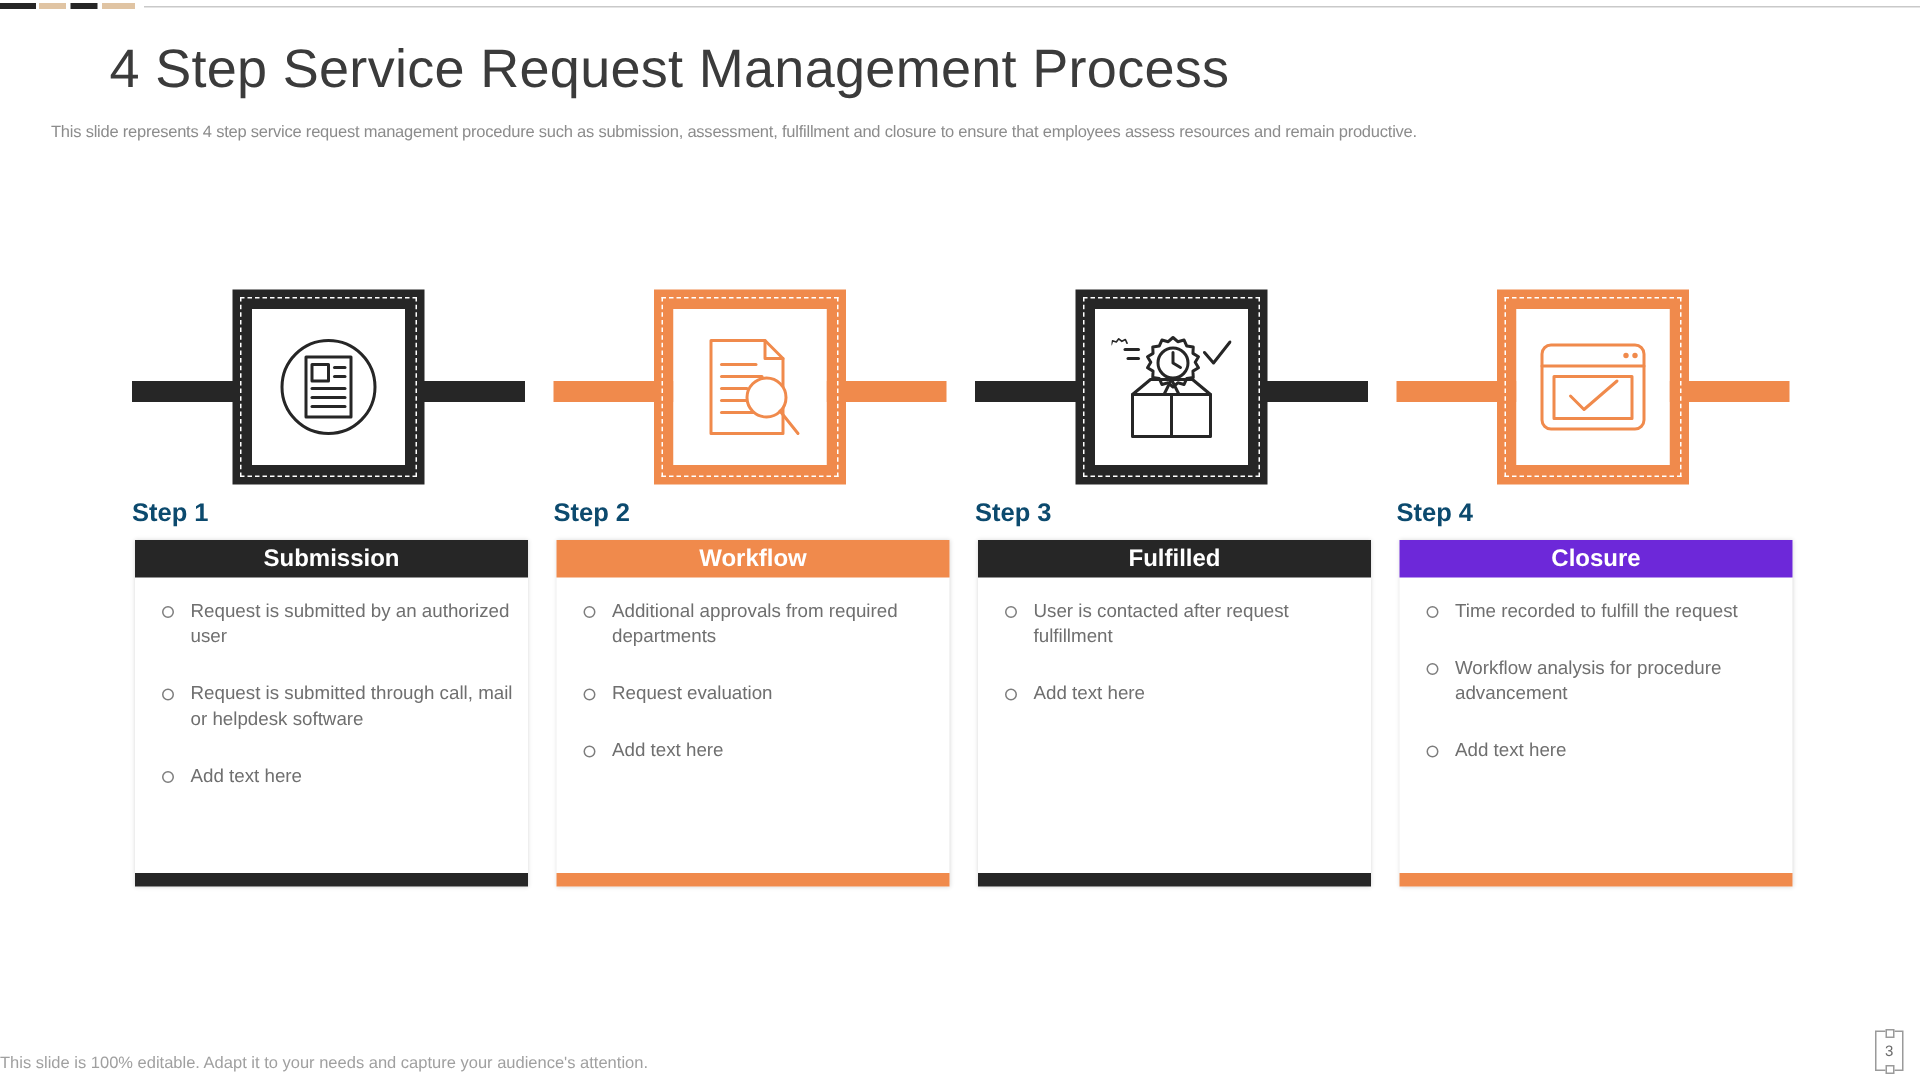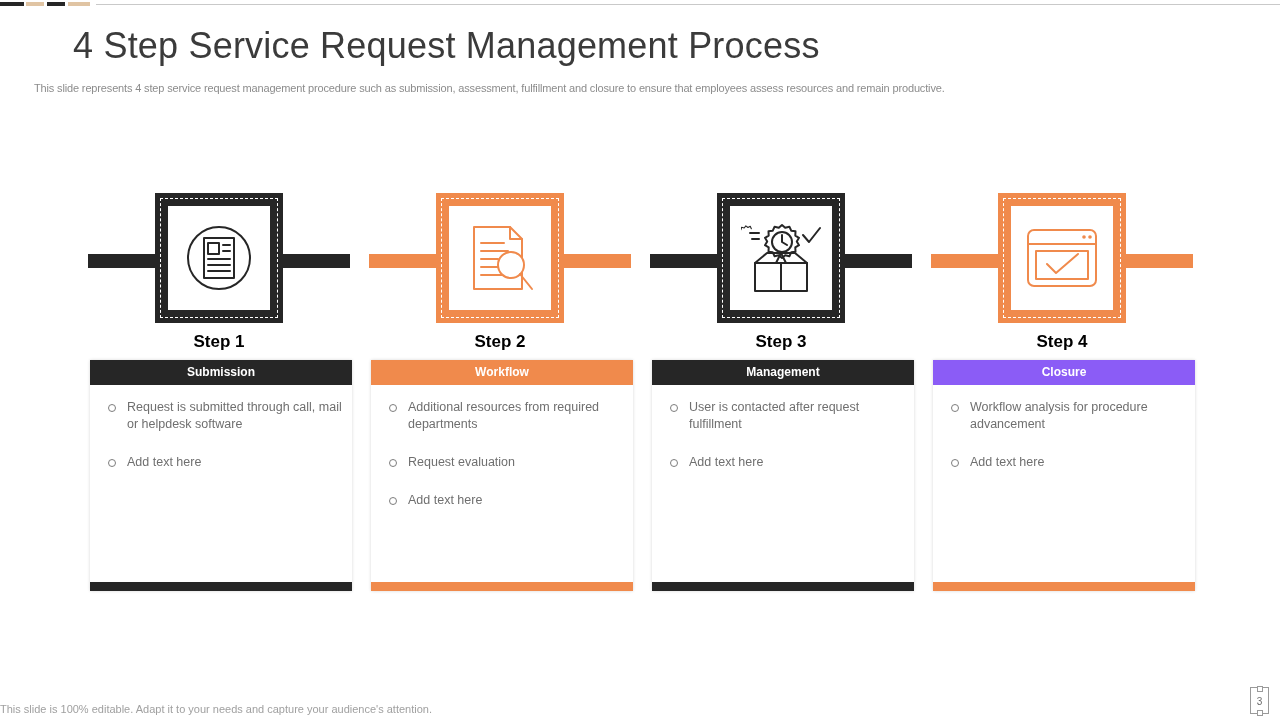--- a/index.html
+++ b/index.html
@@ -113,41 +113,40 @@
     justify-content: center;
   }
   .tile svg { display: block; }
 
   
   .step-caption {
     position: absolute;
     top: 147px;
     left: 0;
     width: 100%;
-    text-align: center;
     font-size: 17px;
     font-weight: bold;
-    color: #000000;
+    color: #0c4a6e;
   }
 
   
   .card {
     position: absolute;
     top: 175px;
     left: 2px;
     width: 262px;
     height: 231px;
     background: #ffffff;
     box-shadow: 0 0 3px rgba(0,0,0,0.16);
   }
   .card-header {
     height: 25px;
     line-height: 25px;
     text-align: center;
-    font-size: 12px;
+    font-size: 16px;
     font-weight: bold;
     color: #ffffff;
   }
   .bullets {
     padding: 14px 10px 0 18px;
   }
   .bullet {
     display: flex;
     align-items: flex-start;
     margin-bottom: 21px;
@@ -238,20 +237,24 @@
             <line x1="26" y1="38" x2="48" y2="38" fill="none" stroke="#262626" stroke-width="2" stroke-linecap="round" stroke-linejoin="round"></line>
             <line x1="26" y1="44" x2="48" y2="44" fill="none" stroke="#262626" stroke-width="2" stroke-linecap="round" stroke-linejoin="round"></line>
             <line x1="26" y1="50" x2="48" y2="50" fill="none" stroke="#262626" stroke-width="2" stroke-linecap="round" stroke-linejoin="round"></line>
           </svg>
         </div>
       </div>
       <div class="step-caption">Step 1</div>
       <div class="card">
         <div class="card-header" style="background: rgb(38, 38, 38);">Submission</div>
         <div class="bullets">
+          <div class="bullet">
+            <span class="marker"></span>
+            <span class="btext">Request is submitted by an authorized user</span>
+          </div>
           <div class="bullet">
             <span class="marker"></span>
             <span class="btext">Request is submitted through call, mail or helpdesk software</span>
           </div>
           <div class="bullet">
             <span class="marker"></span>
             <span class="btext">Add text here</span>
           </div>
         </div>
         <div class="card-footbar" style="background: rgb(38, 38, 38);"></div>
@@ -275,21 +278,21 @@
             <line x1="56" y1="53" x2="68" y2="68" fill="none" stroke="#F08A4C" stroke-width="2" stroke-linecap="round" stroke-linejoin="round"></line>
           </svg>
         </div>
       </div>
       <div class="step-caption">Step 2</div>
       <div class="card">
         <div class="card-header" style="background: rgb(240, 138, 76);">Workflow</div>
         <div class="bullets">
           <div class="bullet">
             <span class="marker"></span>
-            <span class="btext">Additional  resources from required departments</span>
+            <span class="btext">Additional  approvals from required departments</span>
           </div>
           <div class="bullet">
             <span class="marker"></span>
             <span class="btext">Request evaluation</span>
           </div>
           <div class="bullet">
             <span class="marker"></span>
             <span class="btext">Add text here</span>
           </div>
         </div>
@@ -314,21 +317,21 @@
             <path d="M62 14 l6 7 l11 -14" fill="none" stroke="#262626" stroke-width="2" stroke-linecap="round" stroke-linejoin="round"></path>
             <path d="M14 42 h52 v28 h-52 z" fill="none" stroke="#262626" stroke-width="2" stroke-linecap="round" stroke-linejoin="round"></path>
             <path d="M14 42 l12 -10 h14 l-5 10 z" fill="none" stroke="#262626" stroke-width="2" stroke-linecap="round" stroke-linejoin="round"></path>
             <path d="M66 42 l-12 -10 h-14 l5 10 z" fill="none" stroke="#262626" stroke-width="2" stroke-linecap="round" stroke-linejoin="round"></path>
             <line x1="40" y1="42" x2="40" y2="70" fill="none" stroke="#262626" stroke-width="2" stroke-linecap="round" stroke-linejoin="round"></line>
           </svg>
         </div>
       </div>
       <div class="step-caption">Step 3</div>
       <div class="card">
-        <div class="card-header" style="background: rgb(38, 38, 38);">Management</div>
+        <div class="card-header" style="background: rgb(38, 38, 38);">Fulfilled</div>
         <div class="bullets">
           <div class="bullet">
             <span class="marker"></span>
             <span class="btext">User is contacted after request fulfillment</span>
           </div>
           <div class="bullet">
             <span class="marker"></span>
             <span class="btext">Add text here</span>
           </div>
         </div>
@@ -346,22 +349,26 @@
             <line x1="4" y1="18" x2="72" y2="18" fill="none" stroke="#F08A4C" stroke-width="2" stroke-linecap="round" stroke-linejoin="round"></line>
             <circle cx="60" cy="11" r="1.8" fill="#F08A4C" stroke="none"></circle>
             <circle cx="66" cy="11" r="1.8" fill="#F08A4C" stroke="none"></circle>
             <rect x="12" y="25" width="52" height="28" fill="none" stroke="#F08A4C" stroke-width="2" stroke-linecap="round" stroke-linejoin="round"></rect>
             <path d="M23 38 l9 9 l22 -19" fill="none" stroke="#F08A4C" stroke-width="2" stroke-linecap="round" stroke-linejoin="round"></path>
           </svg>
         </div>
       </div>
       <div class="step-caption">Step 4</div>
       <div class="card">
-        <div class="card-header" style="background: #8b5cf6;">Closure</div>
+        <div class="card-header" style="background: #6d28d9;">Closure</div>
         <div class="bullets">
+          <div class="bullet">
+            <span class="marker"></span>
+            <span class="btext">Time recorded to fulfill the request</span>
+          </div>
           <div class="bullet">
             <span class="marker"></span>
             <span class="btext">Workflow analysis for procedure advancement</span>
           </div>
           <div class="bullet">
             <span class="marker"></span>
             <span class="btext">Add text here</span>
           </div>
         </div>
         <div class="card-footbar" style="background: rgb(240, 138, 76);"></div>

